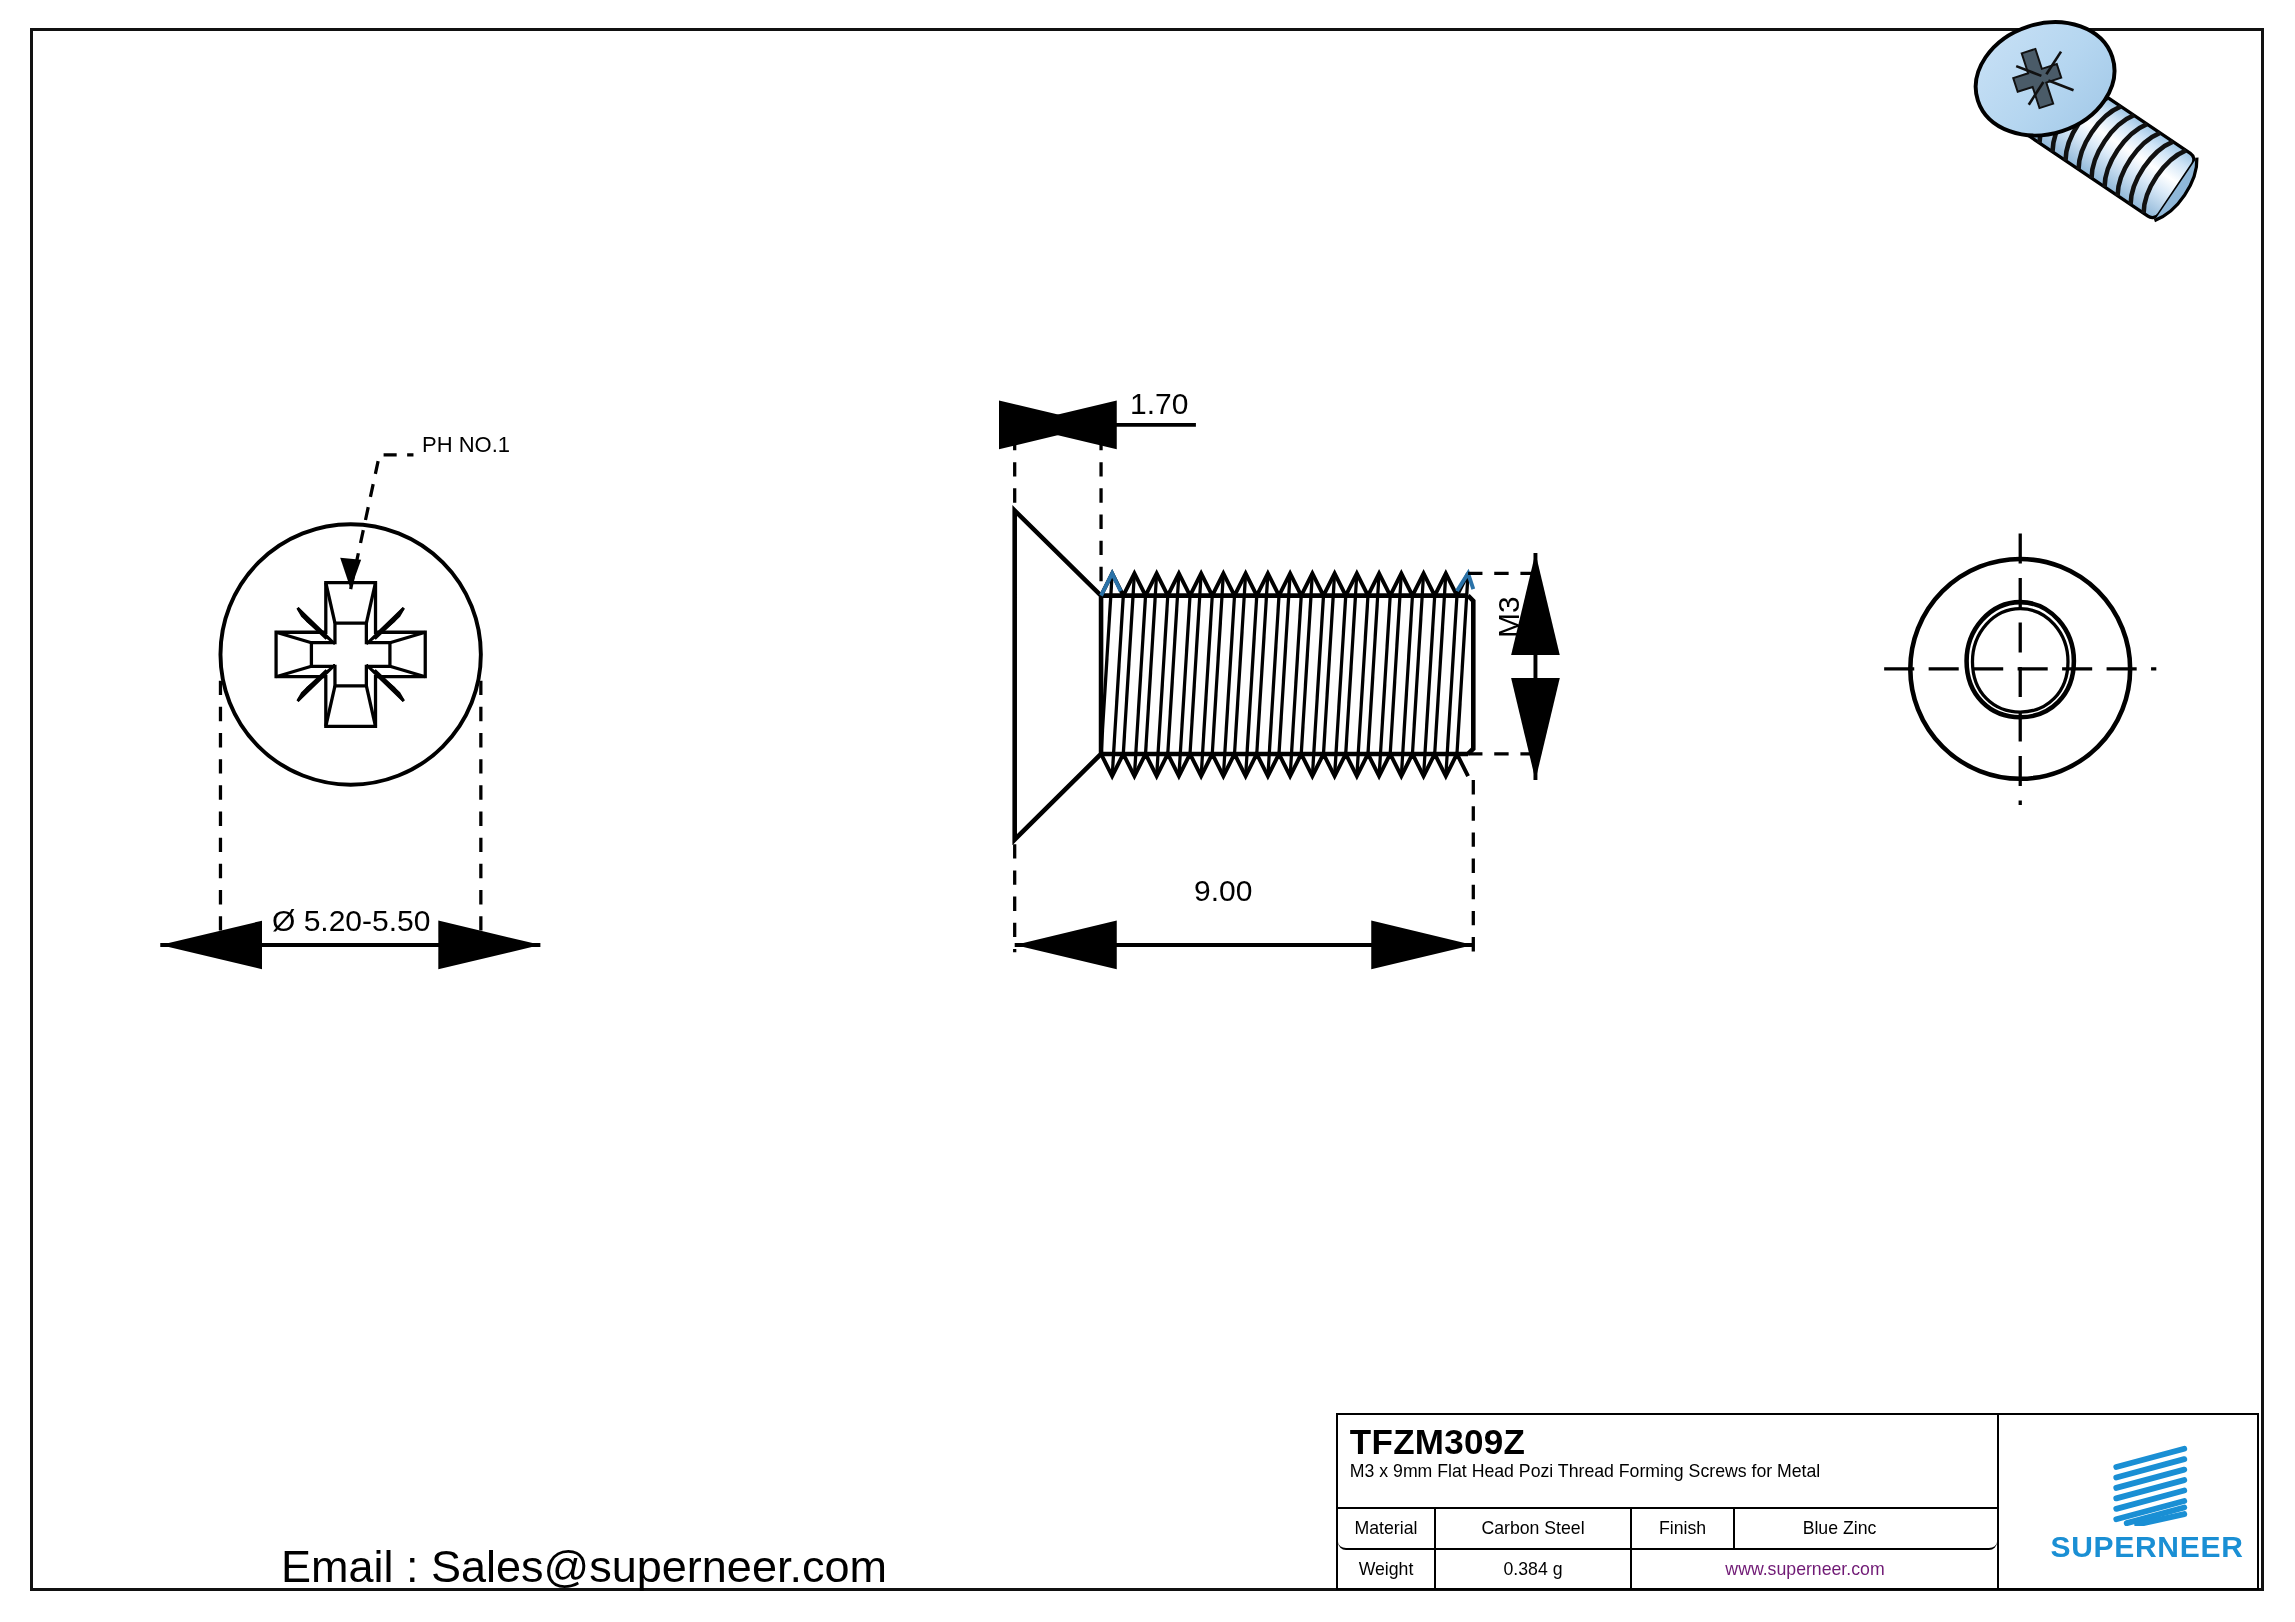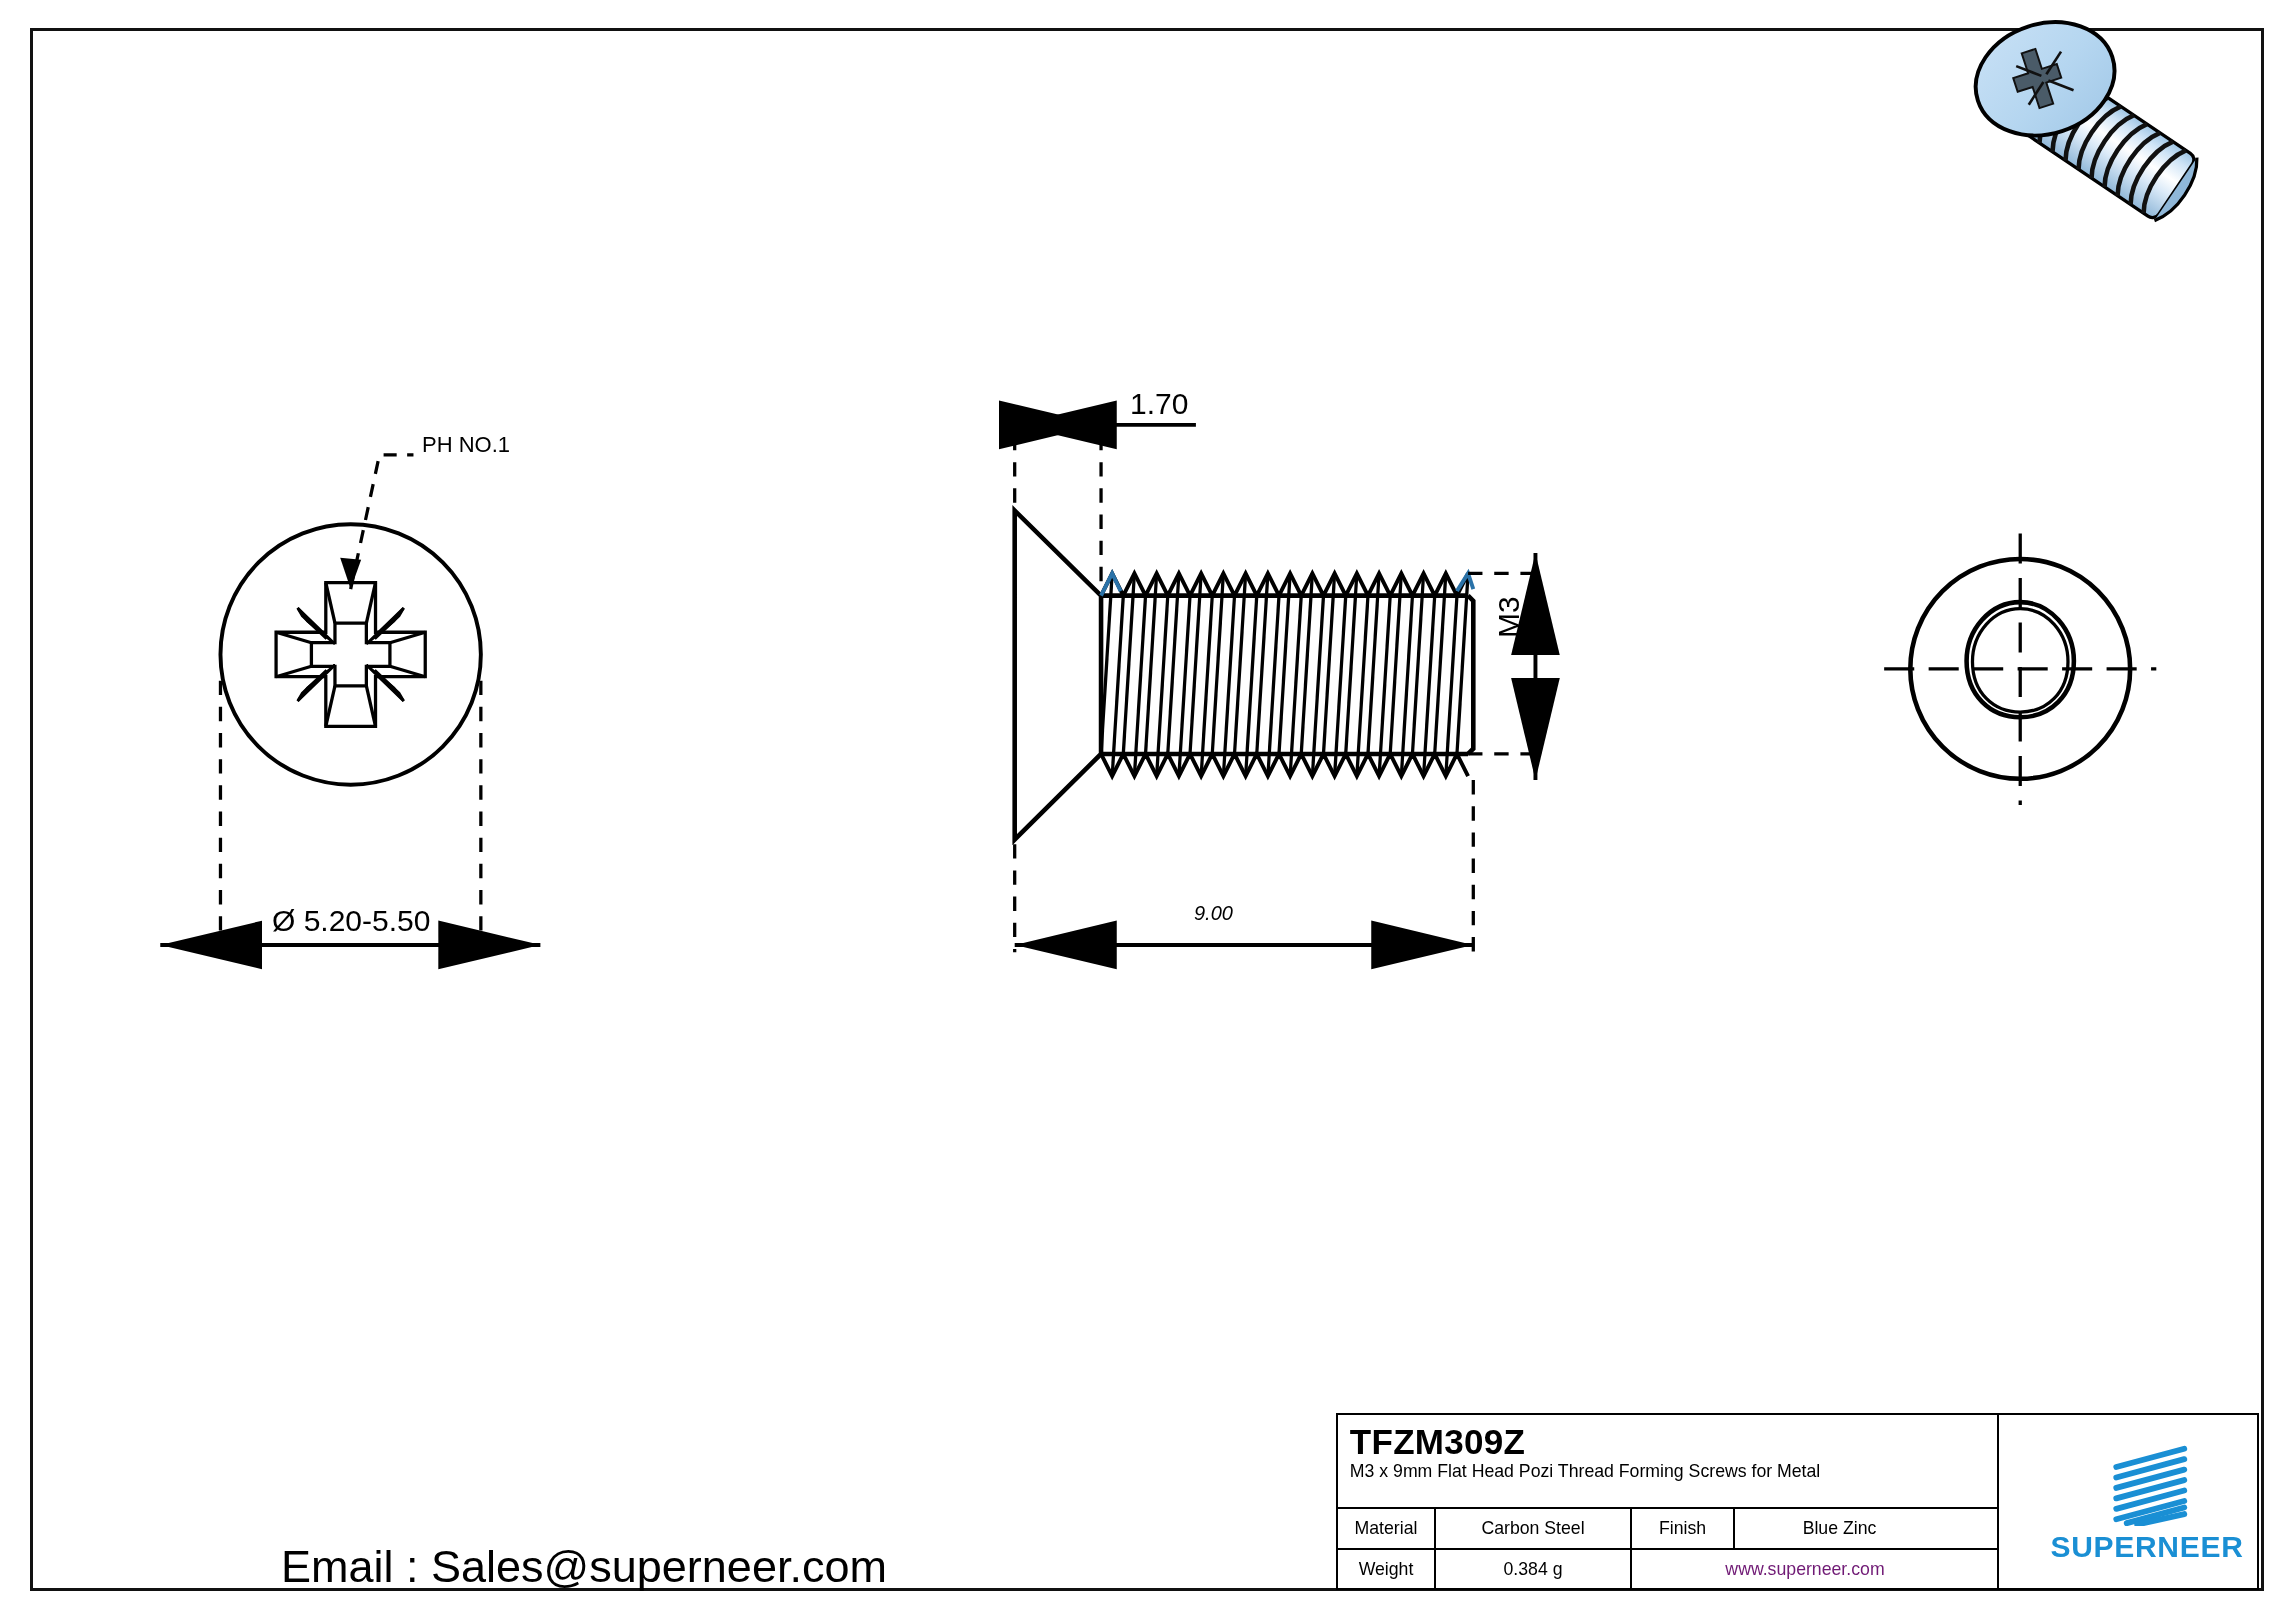--- a/index.html
+++ b/index.html
@@ -14,21 +14,21 @@
   
   #title-block{position:absolute;left:1336px;top:1413px;width:923px;height:177px;
                box-sizing:border-box;border:2.6px solid #000;background:#fff;display:flex;gap:38px;}
   #tb-left{width:661px;box-sizing:border-box;border-right:2.6px solid #000;
            display:flex;flex-direction:column;}
   #tb-desc{flex:1;box-sizing:border-box;border-bottom:2.6px solid #000;
            padding:9.2px 11.8px 0 11.8px;}
   #tb-partno{font-size:35px;font-weight:bold;letter-spacing:0.3px;line-height:1;}
   #tb-title{font-size:17.7px;margin-top:2px;line-height:1.15;}
   .tb-row{display:flex;}
-  .tb-row.r1{height:39px;border-bottom:2.6px solid #000;}
+  .tb-row.r1{height:39px;border-bottom:2.6px solid #000;border-radius:8px;}
   .tb-row.r2{height:38px;}
   .tb-cell{box-sizing:border-box;display:flex;align-items:center;justify-content:center;
            font-size:17.7px;border-right:2px solid #000;height:100%;}
   .tb-cell.last{border-right:none;}
   .c-lbl{width:98px;}
   .c-val{width:196px;}
   .c-lbl2{width:103px;}
   .c-val2{width:209px;}
   .c-web{width:346px;color:#701a75;}
   #tb-logo{flex:1;display:flex;flex-direction:column;align-items:center;
@@ -37,21 +37,21 @@
   #logo-word{font-size:30px;font-weight:bold;color:#1a8fd4;letter-spacing:0.7px;
              margin-top:3.9px;}
 
   
   #email-text{left:281px;top:1515px;font-size:45px;letter-spacing:0px;margin-top:26px;}
 
   
   #lbl-ph{left:422px;top:432px;font-size:22px;}
   #lbl-dia{left:272px;top:904px;font-size:30px;}
   #lbl-170{left:1130px;top:387px;font-size:30px;}
-  #lbl-900{left:1194px;top:902px;font-size:20px;font-style:italic;}
+  #lbl-900{left:1194px;top:874px;font-size:30px;}
   #lbl-m3{left:1492px;top:638px;font-size:30px;transform:rotate(-90deg);
           transform-origin:left top;}
 </style>
 </head>
 <body>
 
 <div id="sheet">
 
   <div id="inner-border"></div>
 

